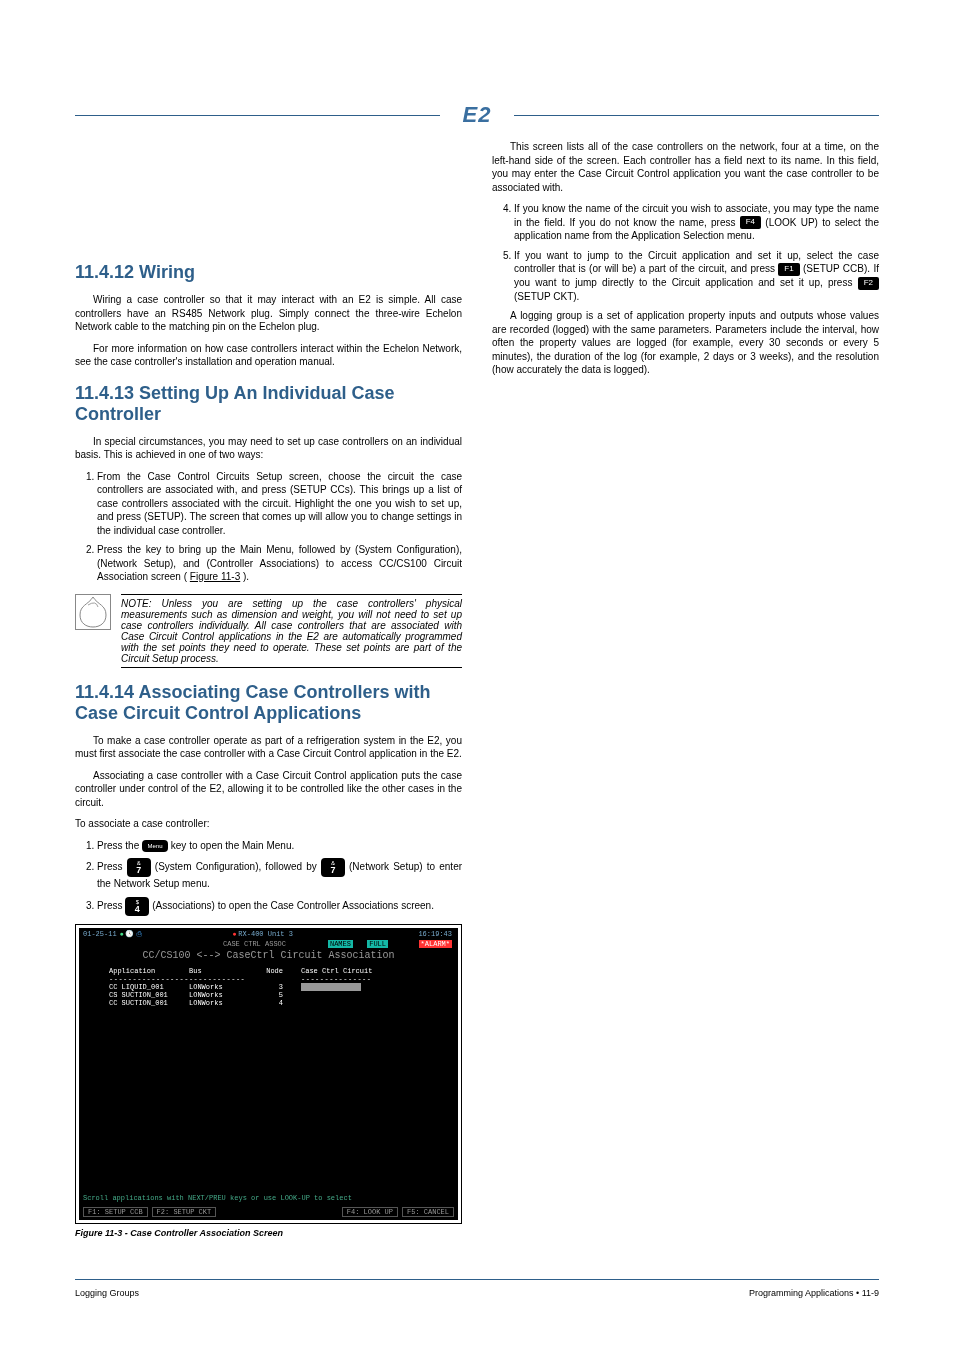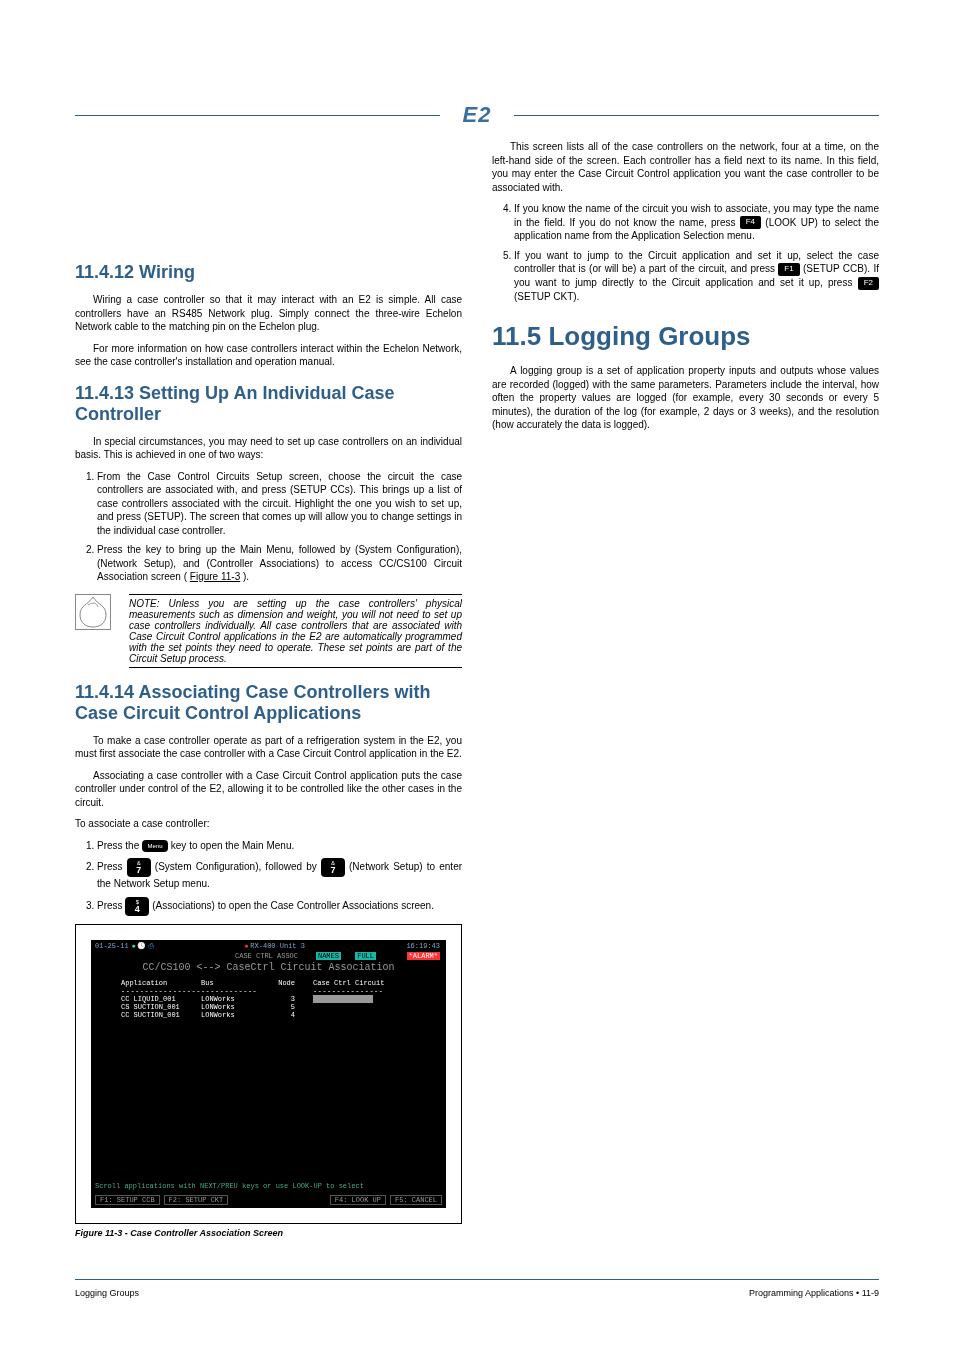--- a/index.html
+++ b/index.html
@@ -68,21 +68,21 @@
   }
   p {
     margin: 0 0 8px 0;
     line-height: 1.35;
     text-align: justify;
   }
   p.indent { text-indent: 18px; }
   .note {
     margin: 10px 0 14px 0;
     display: flex;
-    gap: 18px;
+    gap: 10px;
     align-items: flex-start;
   }
   .note-icon {
     width: 34px;
     height: 34px;
     flex: 0 0 34px;
     background: #fff;
     border: 1px solid #888;
     position: relative;
   }
@@ -134,21 +134,21 @@
     width: 100%;
     margin: 8px 0 4px 0;
     break-inside: avoid;
   }
   .terminal {
     width: 100%;
     height: 300px;
     background: #fff;
     border: 1px solid #000;
     box-sizing: border-box;
-    padding: 15px;
+    padding: 3px;
   }
   .terminal-inner {
     width: 100%;
     height: 100%;
     background: #000;
     position: relative;
     font-family: "Courier New", monospace;
     color: #0f0;
     font-size: 7px;
     box-sizing: border-box;
@@ -397,21 +397,20 @@
       </li>
       <li>
         <span>If you want to jump to the Circuit application and set it up, select the case controller that is (or will be) a part of the circuit, and press </span>
         <span class="fn">F1</span>
         <span> (SETUP CCB). If you want to jump directly to the Circuit application and set it up, press </span>
         <span class="fn">F2</span>
         <span> (SETUP CKT).</span>
       </li>
     </ol>
 
-    <h1 class="bigsec">11.5  Logging Groups</h1>
     <p class="indent">A logging group is a set of application property inputs and outputs whose values are recorded (logged) with the same parameters. Parameters include the interval, how often the property values are logged (for example, every 30 seconds or every 5 minutes), the duration of the log (for example, 2 days or 3 weeks), and the resolution (how accurately the data is logged).</p>
 
   </div>
 
   <div class="footer-rule"></div>
   <div class="footer-left">Logging Groups</div>
   <div class="footer-right">Programming Applications • 11-9</div>
 </div>
 
 </body></html>

